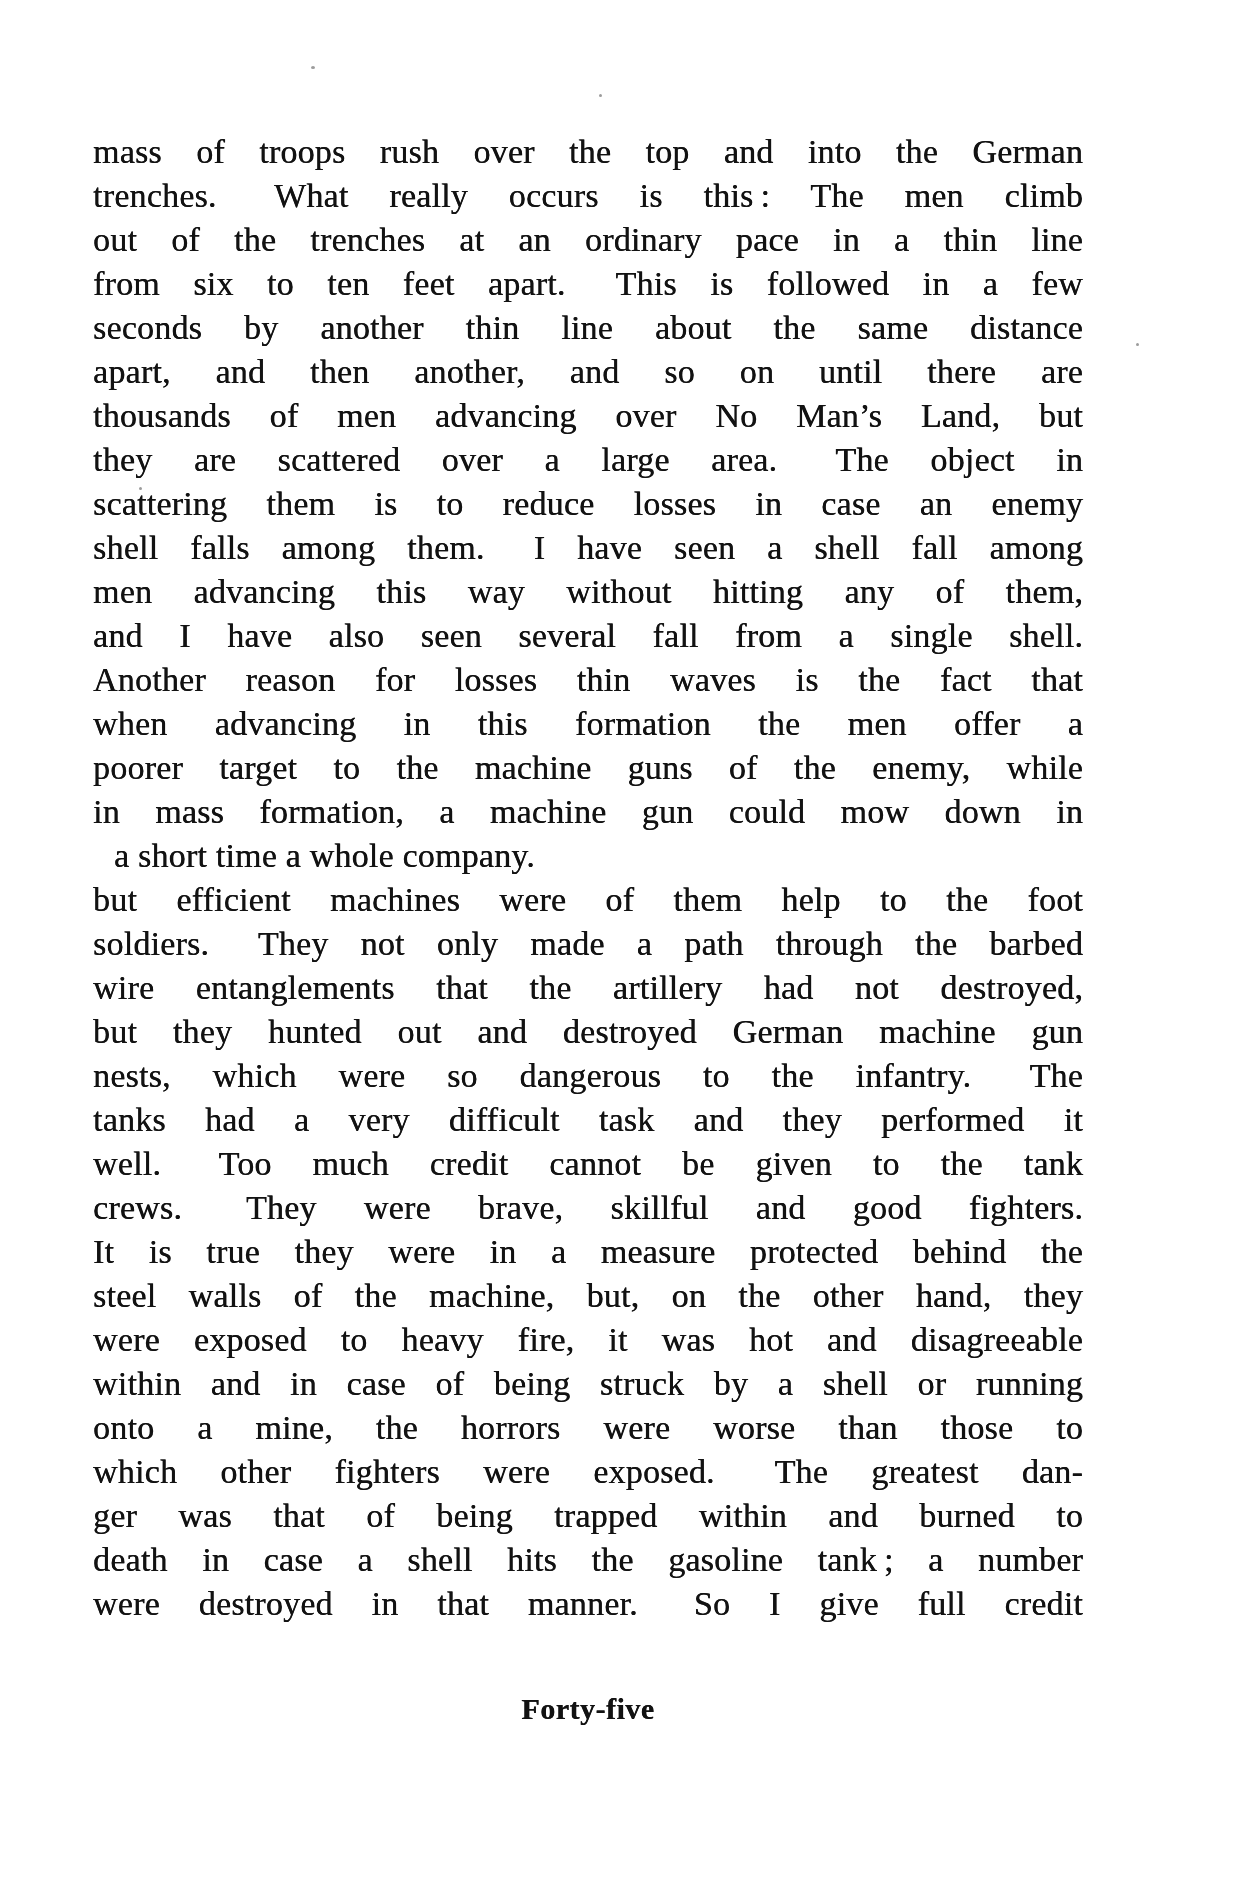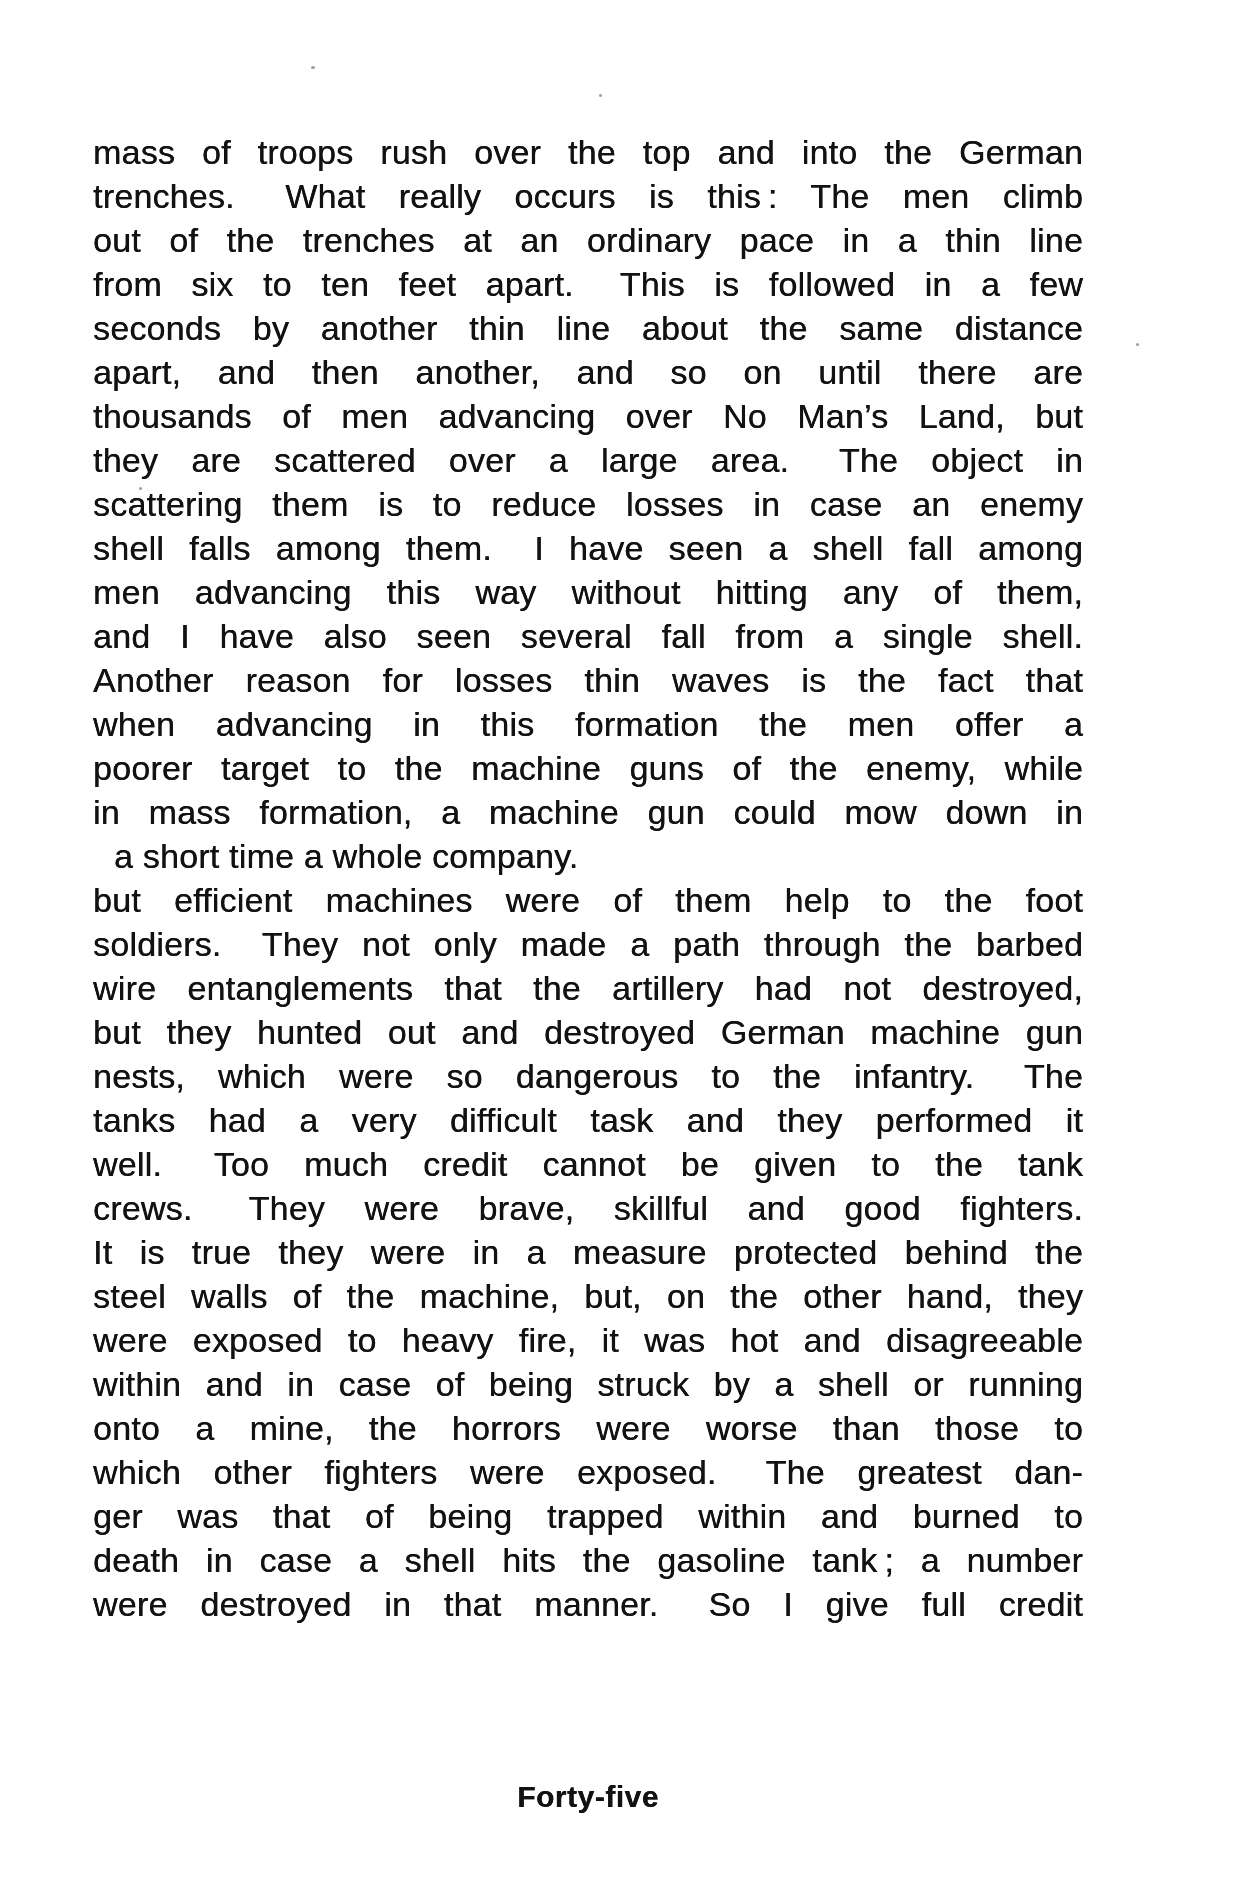--- a/index.html
+++ b/index.html
@@ -7,21 +7,21 @@
     margin: 0;
     padding: 0;
     background: #ffffff;
   }
   .page {
     position: relative;
     width: 1250px;
     height: 1886px;
     background: #ffffff;
     overflow: hidden;
-    font-family: Liberation Sans, sans-serif;
+    font-family: Liberation Serif, serif;
   }
   .text-block {
     position: absolute;
     left: 93px;
     top: 130px;
     width: 990px;
   }
   .line {
     font-size: 34px;
     line-height: 44px;
@@ -36,21 +36,21 @@
     text-align: left;
     text-align-last: left;
     margin-left: 21px;
   }
   .line.indent {
     text-indent: 34px;
   }
   .footer {
     position: absolute;
     left: 93px;
-    top: 1780px;
+    top: 1692px;
     width: 990px;
     text-align: center;
   }
   .footer .page-number {
     font-weight: bold;
     font-size: 30px;
     color: #121212;
     letter-spacing: 0.5px;
     text-shadow: 0.3px 0 0 currentColor;
   }

